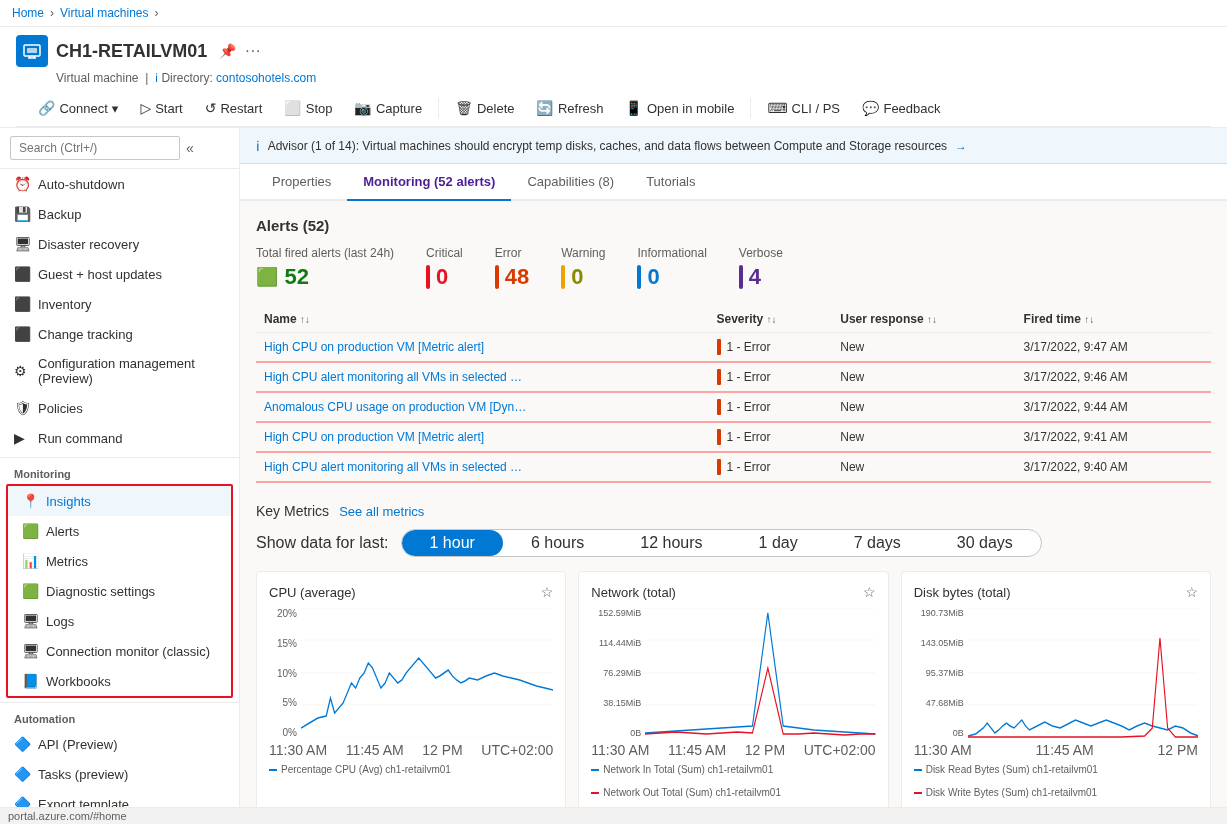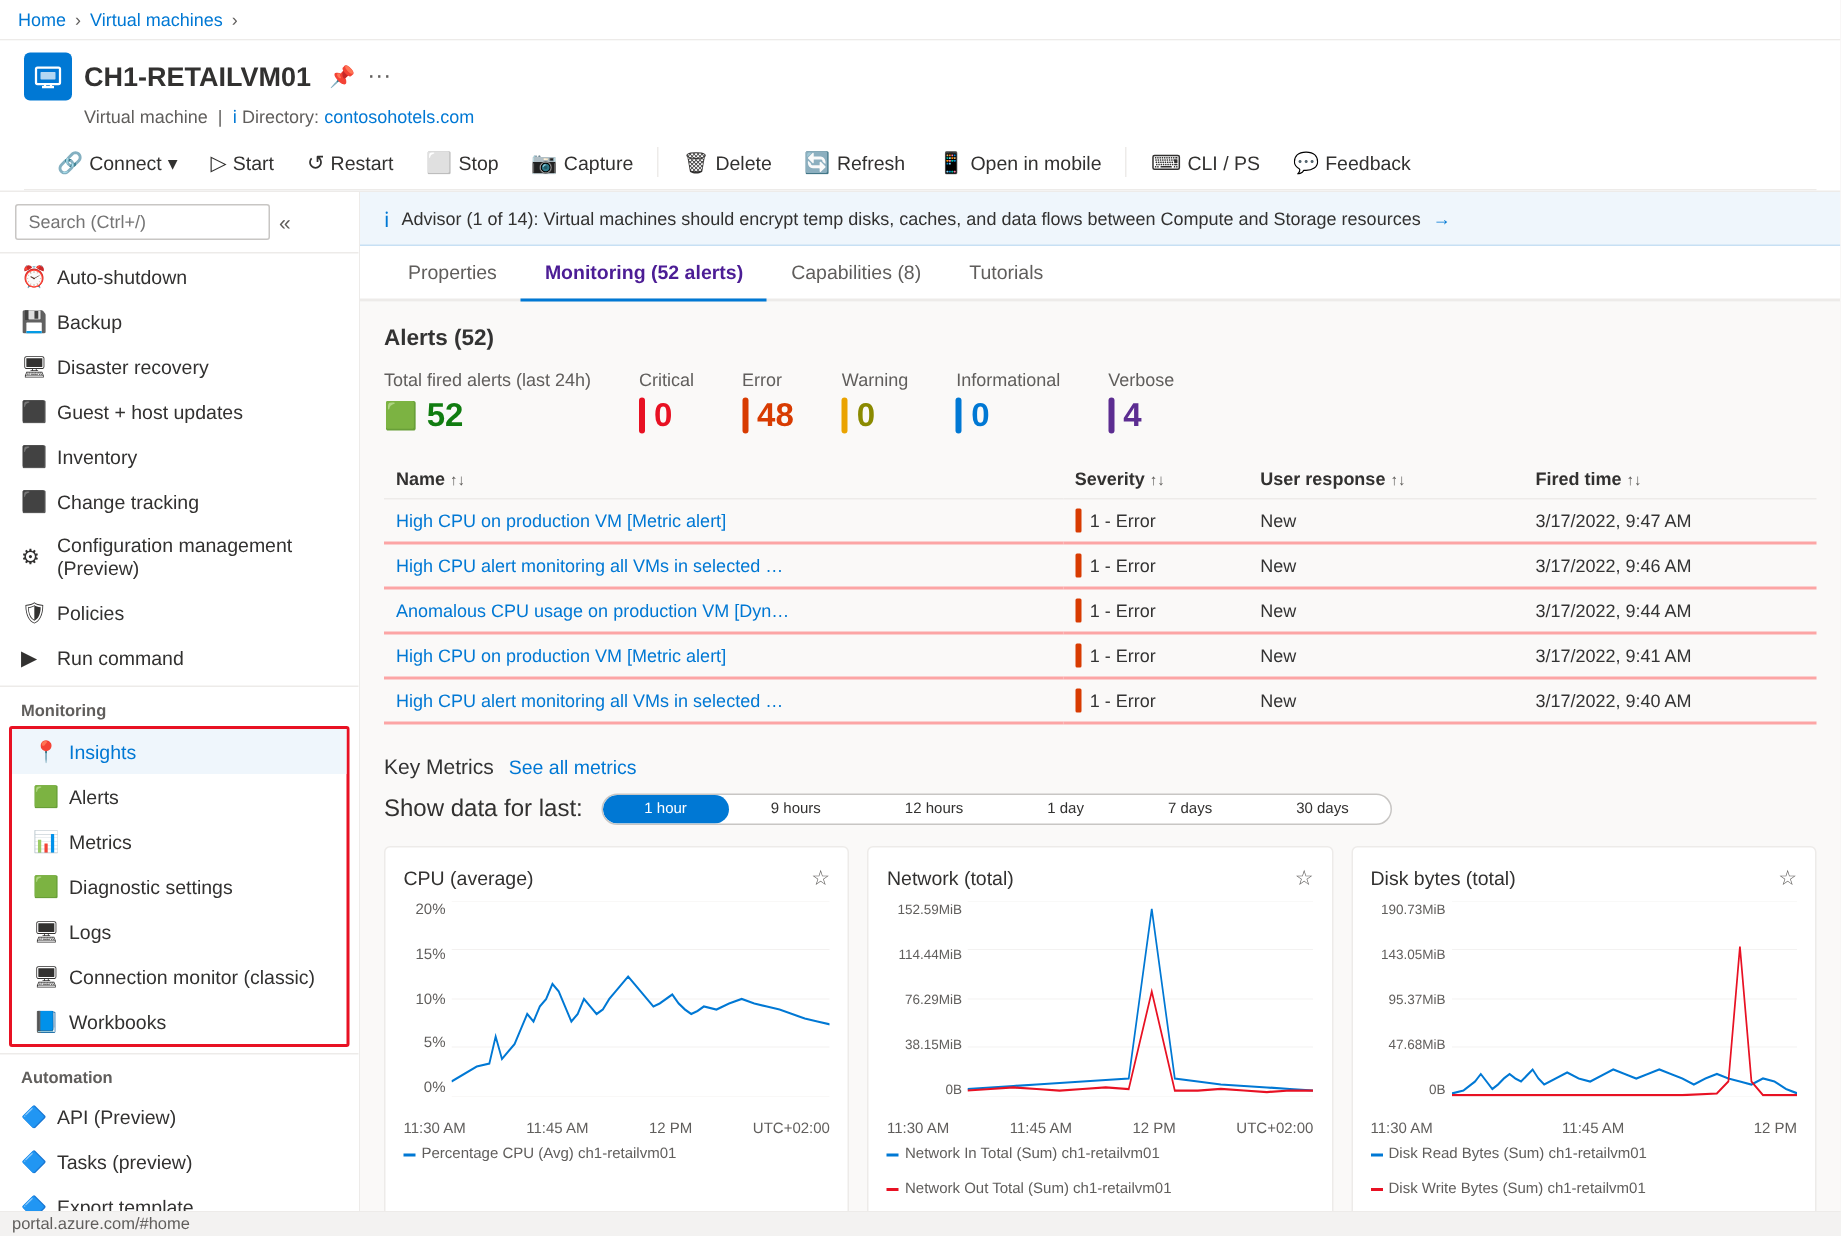--- a/index.html
+++ b/index.html
@@ -196,21 +196,21 @@
     
     .time-selector {
       display: flex; align-items: center; gap: 12px; margin-bottom: 14px;
     }
     .time-label { font-size: 16px; color: #323130; }
     .time-options {
       display: flex; background: #fff;
       border: 1px solid #c8c6c4; border-radius: 16px; overflow: hidden;
     }
     .time-opt {
-      padding: 4px 28px; font-size: 10px; cursor: pointer; color: #323130;
+      padding: 4px 28px; font-size: 16px; cursor: pointer; color: #323130;
     }
     .time-opt.active {
       background: #0078d4; color: #fff; border-radius: 16px;
     }
 
     
     .charts-grid { display: grid; grid-template-columns: 1fr 1fr 1fr; gap: 12px; }
     .chart-card {
       background: #fff;
       border: 1px solid #edebe9;
@@ -224,21 +224,21 @@
     }
     .chart-card-title { font-size: 13px; color: #323130; }
     .chart-pin-icon { color: #605e5c; cursor: pointer; font-size: 14px; }
 
     
     .chart-svg { width: 100%; height: 130px; }
 
     
     .chart-x-labels {
       display: flex; justify-content: space-between;
-      font-size: 10px; color: #605e5c; margin-top: 13px;
+      font-size: 14px; color: #605e5c; margin-top: 1px;
     }
     .chart-legend {
       display: flex; gap: 12px; font-size: 10px; color: #605e5c; margin-top: 6px;
       flex-wrap: wrap;
     }
     .legend-item { display: flex; align-items: center; gap: 4px; }
     .legend-dot { width: 8px; height: 2px; }
 
     
     ::-webkit-scrollbar { width: 6px; }
@@ -558,21 +558,21 @@
 
       <div class="metrics-header">
         <span class="metrics-title">Key Metrics</span>
         <a class="see-all-link">See all metrics</a>
       </div>
 
       <div class="time-selector">
         <span class="time-label">Show data for last:</span>
         <div class="time-options">
           <div class="time-opt active">1 hour</div>
-          <div class="time-opt">9 hours</div>
+          <div class="time-opt">6 hours</div>
           <div class="time-opt">12 hours</div>
           <div class="time-opt">1 day</div>
           <div class="time-opt">7 days</div>
           <div class="time-opt">30 days</div>
         </div>
       </div>
 
       <div class="charts-grid">
 
         <div class="chart-card">

